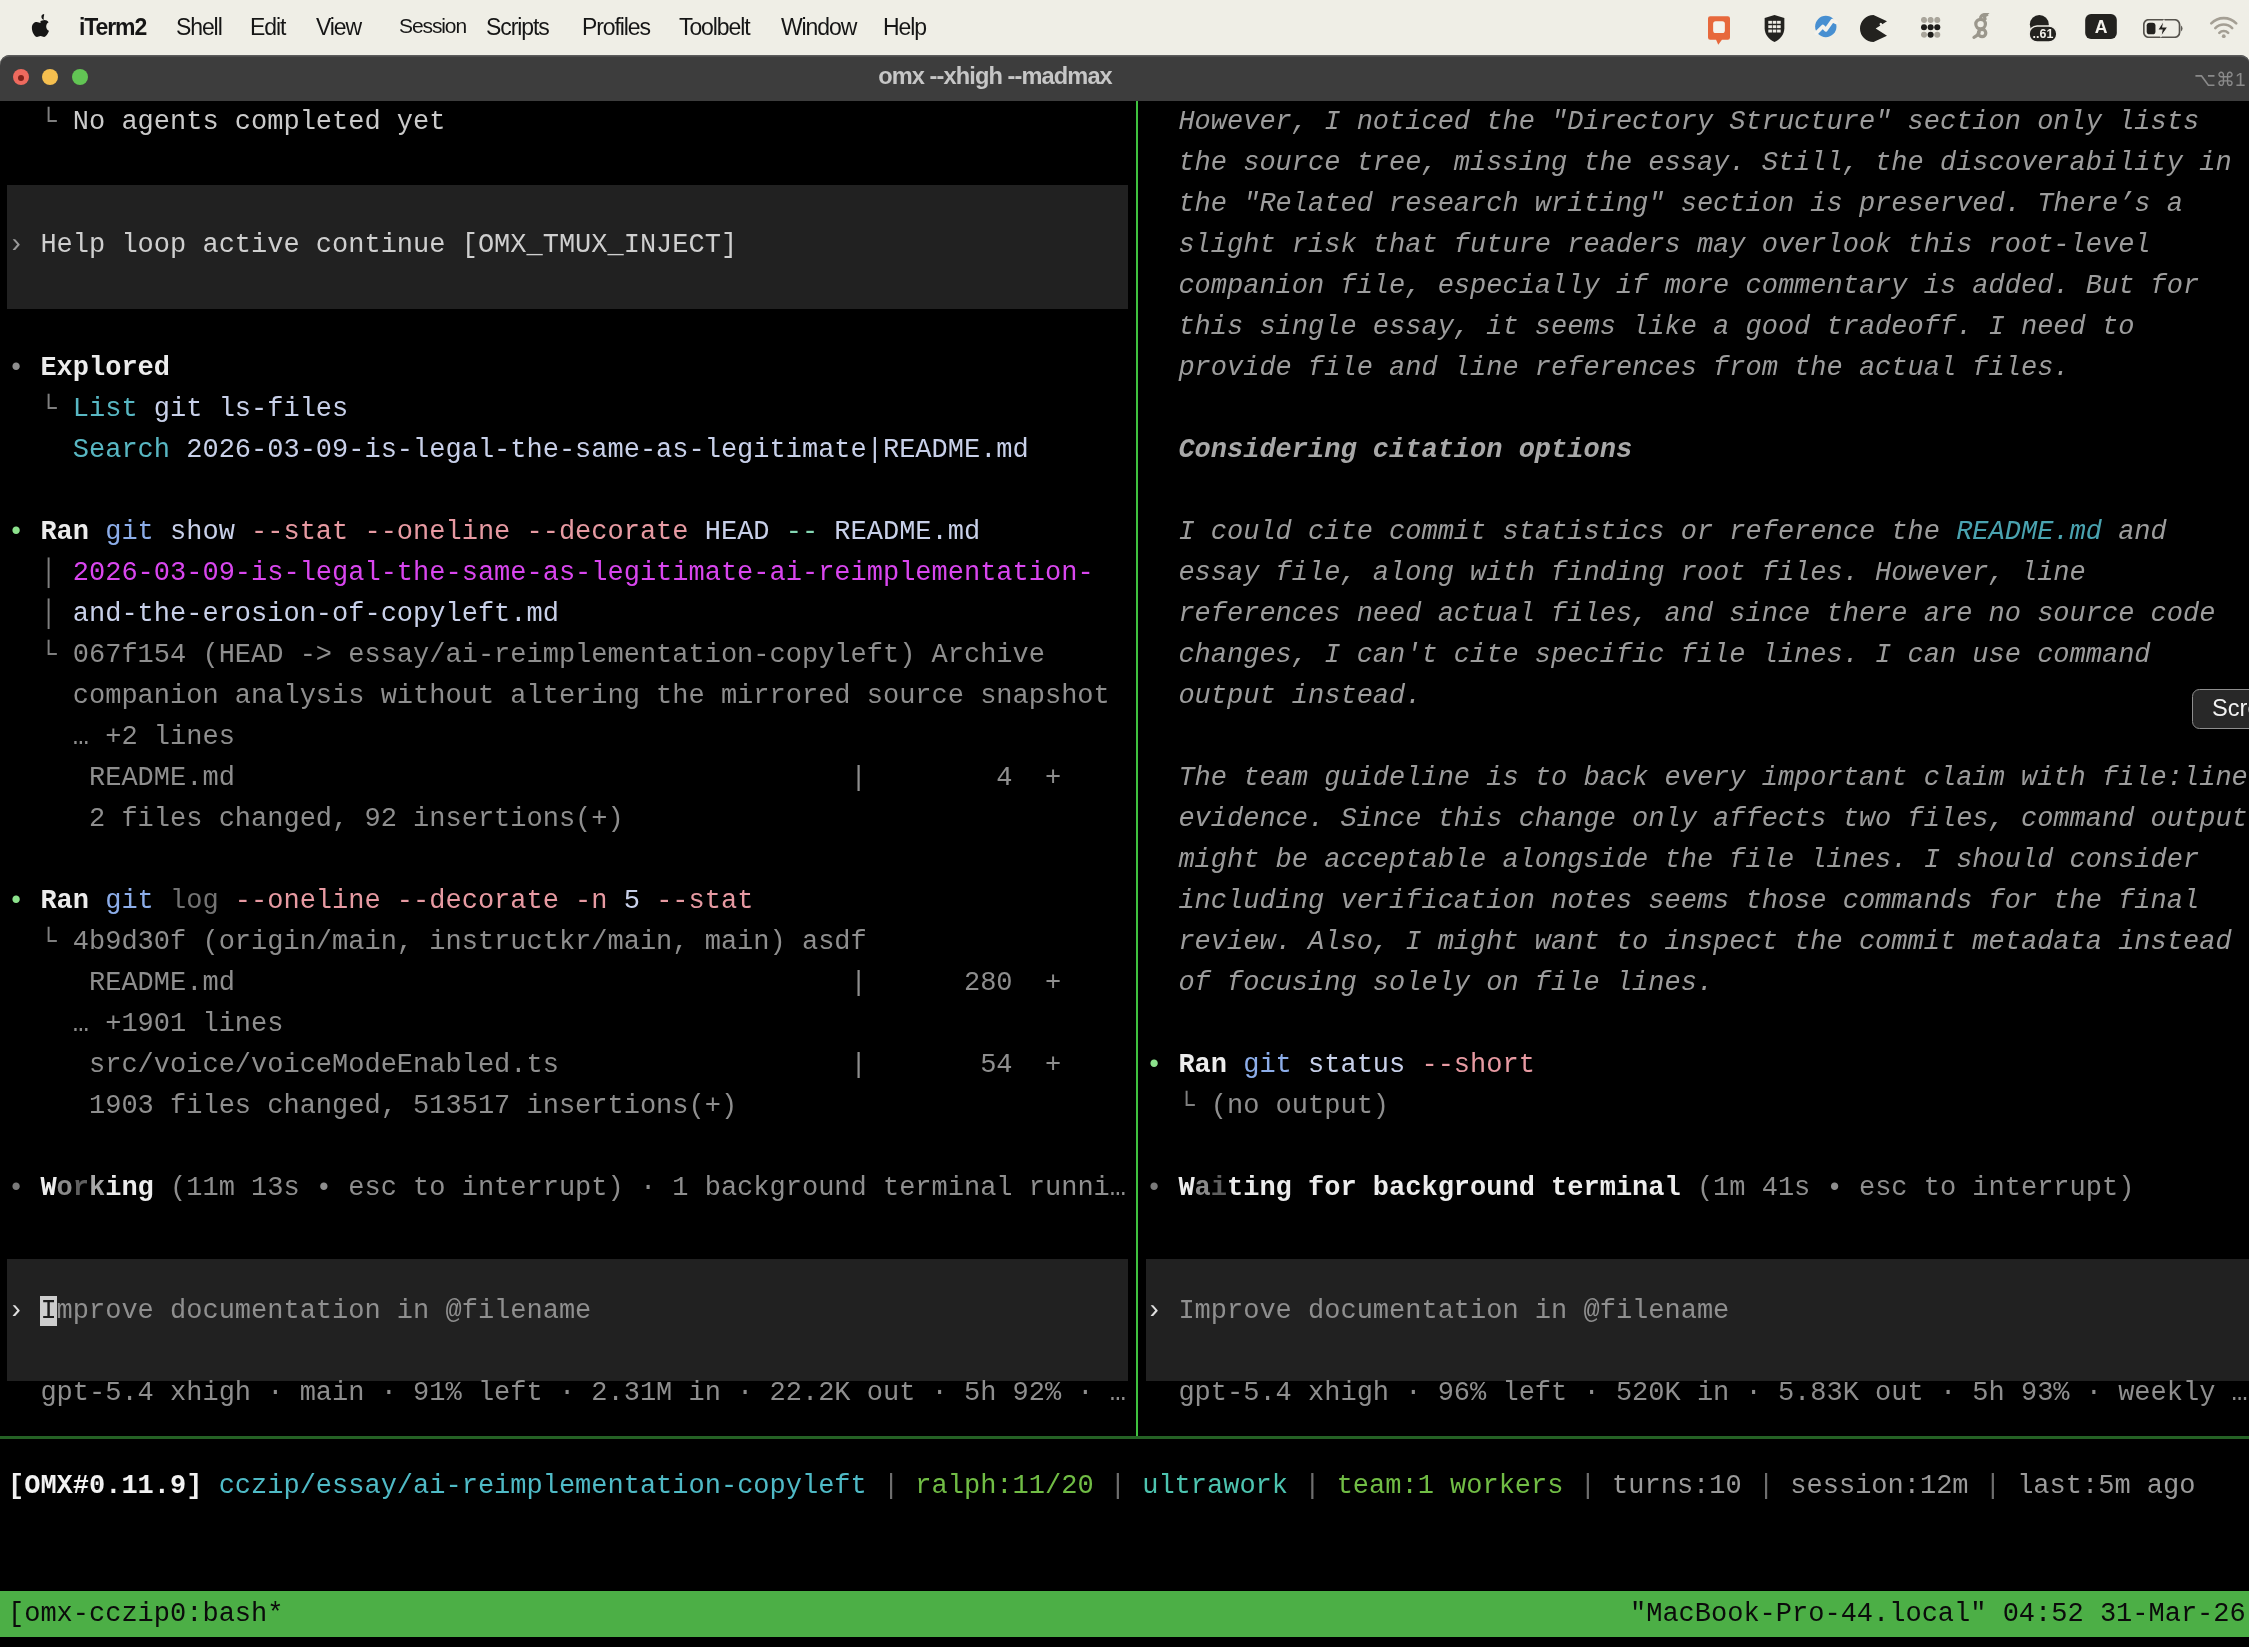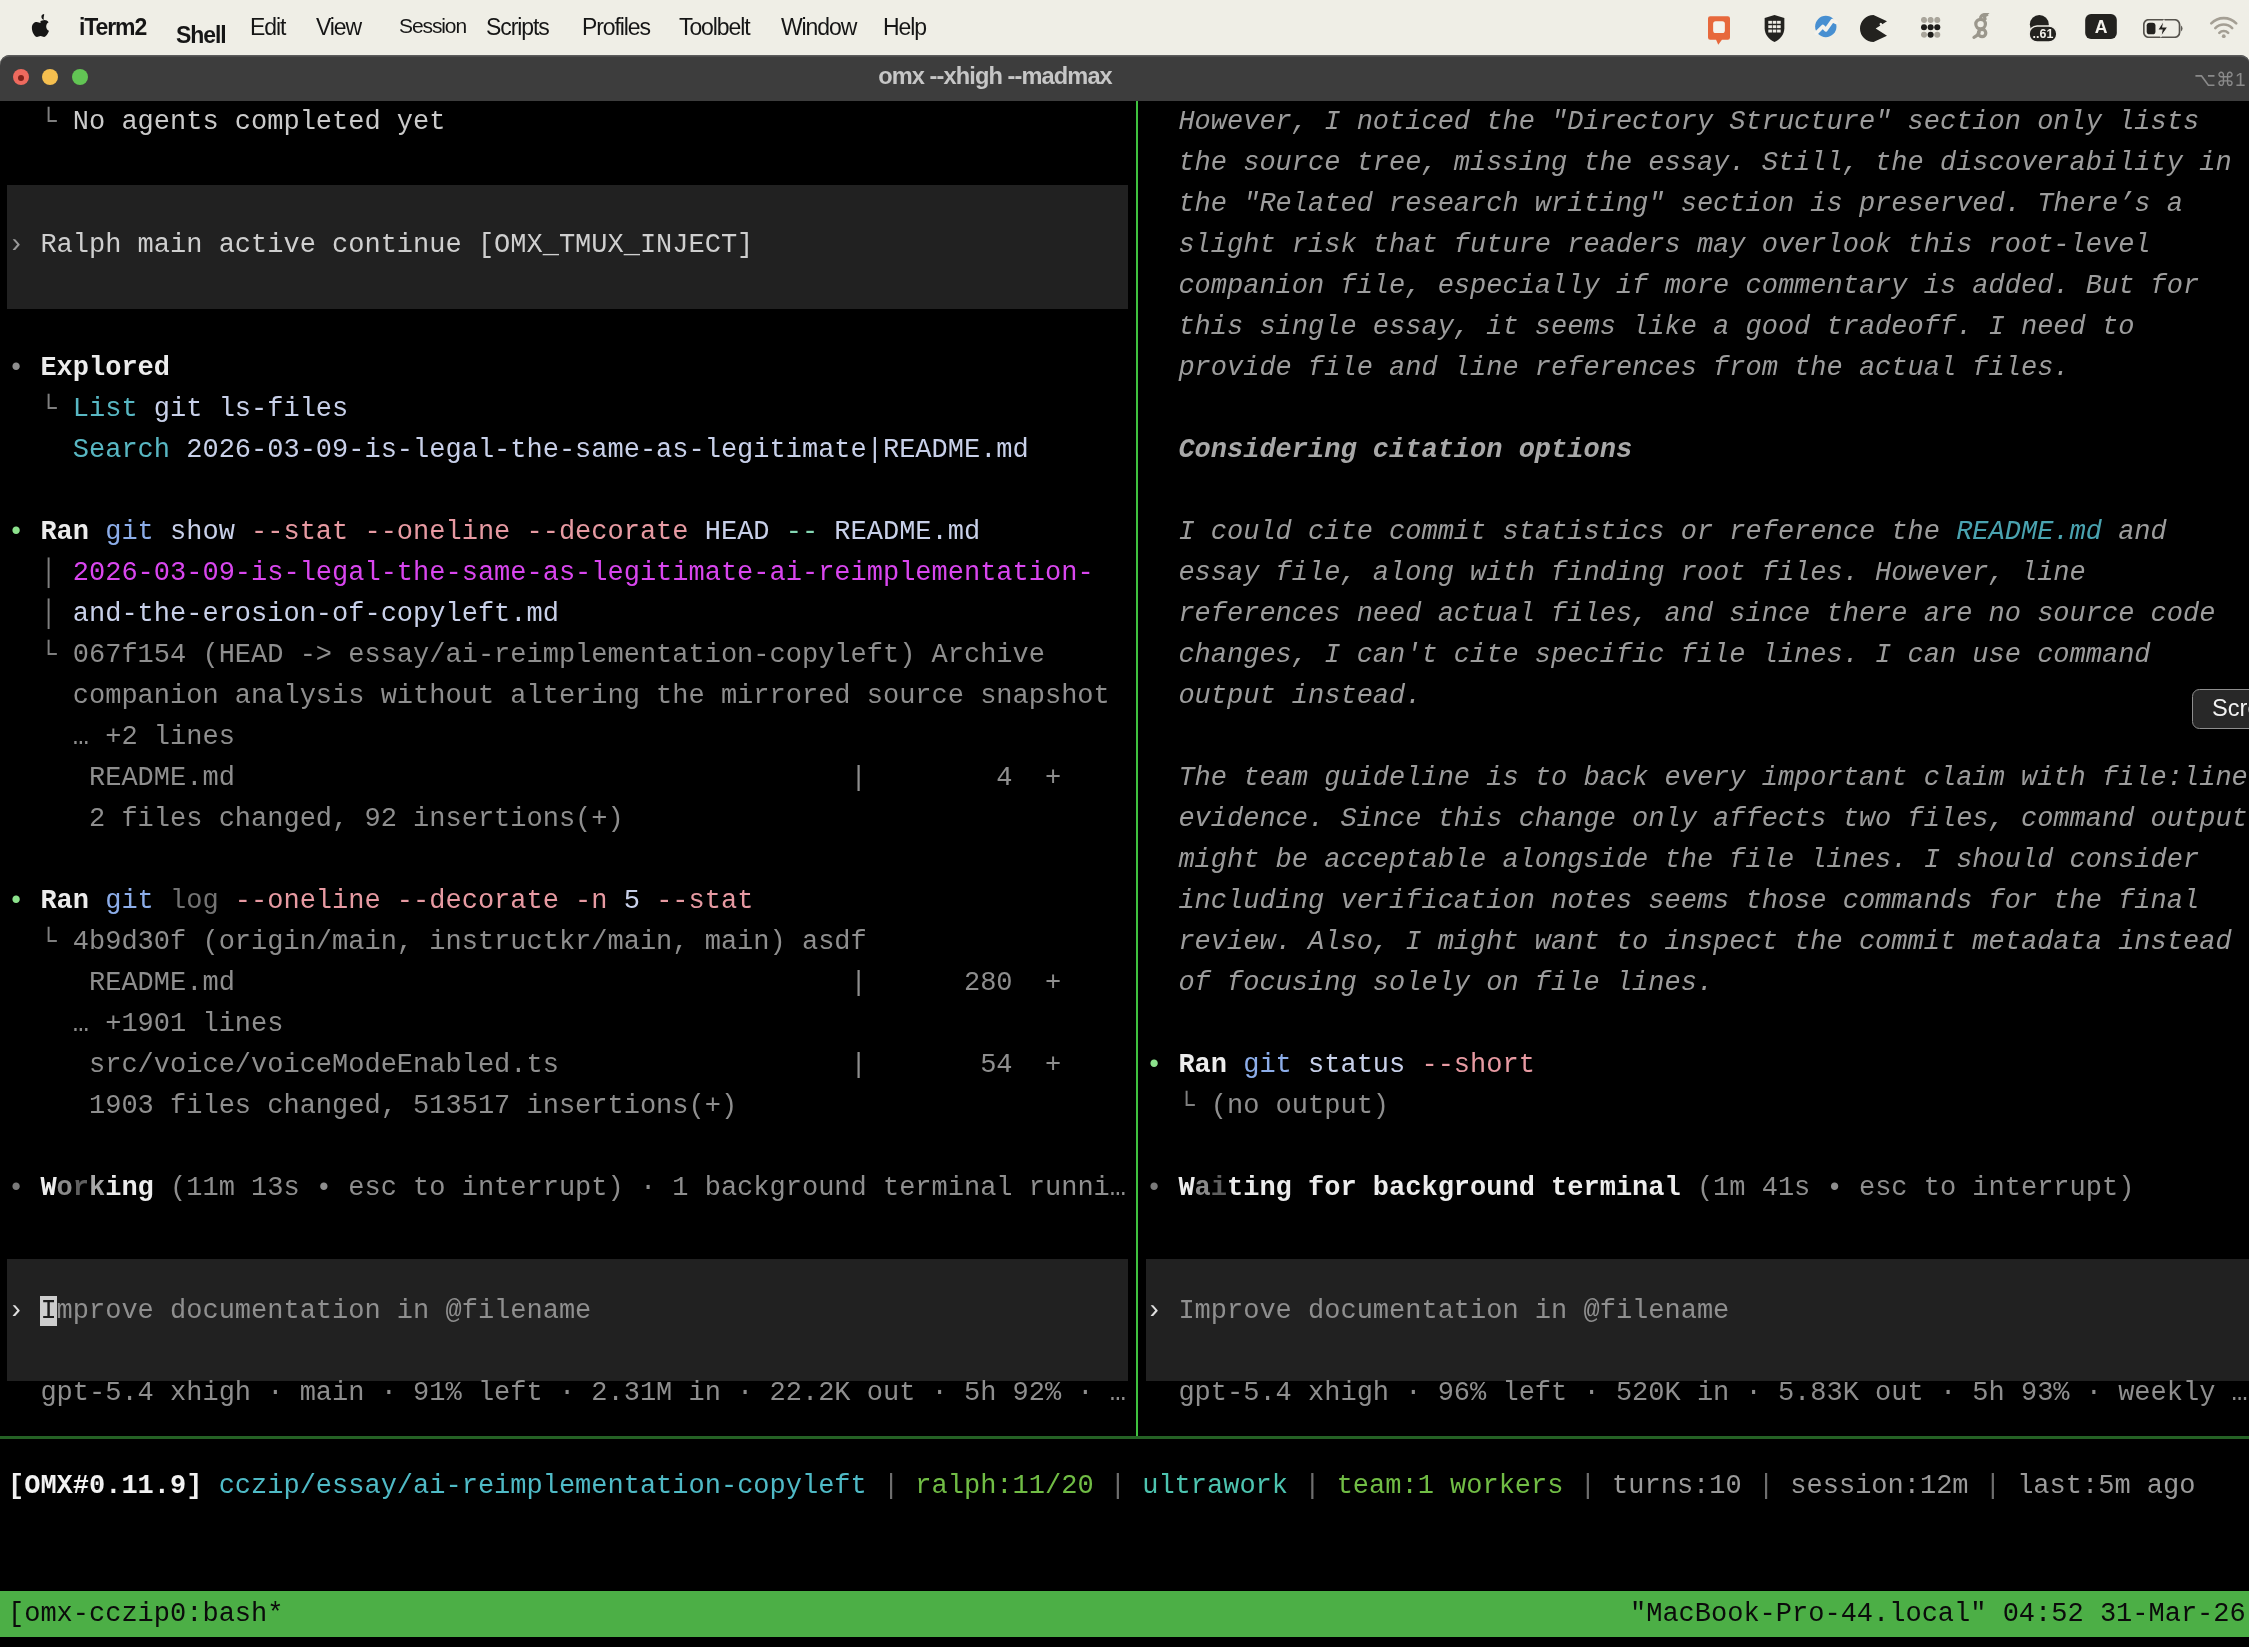--- a/index.html
+++ b/index.html
@@ -7,21 +7,21 @@
   pre,div{will-change:transform;}
 </style></head><body>
 
 <div class="abs" style="left:0;top:0;width:2250px;height:101px;background:#efeee6;"></div>
 <div class="abs" style="left:0;top:0;width:2250px;height:55px;color:#161616;font-size:24px;">
 <svg style="position:absolute;left:31px;top:14px" width="19" height="23.6" viewBox="0 0 26 32">
       <path fill="#161616" d="M17.9 7.8c-1.8-.1-3.7-1.9-3.7-4.2 0-2.4 1.9-3.6 3.8-3.6 .3 2.9-1.7 5.2-.1 7.8z"></path>
       <path fill="#161616" d="M13 9.3c1.5 0 3.2-1.1 5.6-1.1 2 0 4.2 1.1 5.5 3-2.1 1.4-3.3 3.2-3.3 5.7 0 2.8 1.7 5 3.8 6-1.1 3.2-3.9 8.3-6.7 8.3-1.7 0-2.7-1.1-4.8-1.1-2 0-3.4 1.1-4.9 1.1-3 0-7-6.7-7-12.3 0-5.4 3.4-8 6.7-8 2.1 0 3.7 1.2 5.1 1.2z"></path>
     </svg>
 <div style="position:absolute;left:79px;top:14px;font-weight:700;font-size:23px;letter-spacing:-1.1px;">iTerm2</div>
-    <div style="position:absolute;left:176px;top:14px;font-weight:700;font-size:23px;letter-spacing:-1.1px;margin-top:8px;">Shell</div>
+    <div style="position:absolute;left:176px;top:14px;font-weight:400;font-size:23px;letter-spacing:-1.1px;">Shell</div>
     <div style="position:absolute;left:250px;top:14px;font-weight:400;font-size:23px;letter-spacing:-1.1px;">Edit</div>
     <div style="position:absolute;left:316px;top:14px;font-weight:400;font-size:23px;letter-spacing:-1.1px;">View</div>
     <div style="position:absolute;left:399px;top:14px;font-weight:400;font-size:21px;letter-spacing:-1.1px;">Session</div>
     <div style="position:absolute;left:486px;top:14px;font-weight:400;font-size:23px;letter-spacing:-1.1px;">Scripts</div>
     <div style="position:absolute;left:582px;top:14px;font-weight:400;font-size:23px;letter-spacing:-1.1px;">Profiles</div>
     <div style="position:absolute;left:679px;top:14px;font-weight:400;font-size:23px;letter-spacing:-1.1px;">Toolbelt</div>
     <div style="position:absolute;left:781px;top:14px;font-weight:400;font-size:23px;letter-spacing:-1.1px;">Window</div>
     <div style="position:absolute;left:883px;top:14px;font-weight:400;font-size:23px;letter-spacing:-1.1px;">Help</div>
 <div style="position:absolute;left:1708px;top:15.5px;"><svg width="22" height="29" viewBox="0 0 30 39">
         <path fill="#e7683c" d="M3 0h24a3 3 0 0 1 3 3v26a3 3 0 0 1-3 3h-8l-5 7-3-7H3a3 3 0 0 1-3-3V3a3 3 0 0 1 3-3z"></path>
@@ -106,21 +106,21 @@
 
 <div class="abs" style="left:7.4px;top:185px;width:1121px;height:124px;background:#212121;"></div>
 <div class="abs" style="left:7.4px;top:1259px;width:1121px;height:122px;background:#212121;"></div>
 <div class="abs" style="left:1146px;top:1259px;width:1104px;height:122px;background:#212121;"></div>
 
 <div class="abs" style="left:1136px;top:101px;width:2.2px;height:1338px;background:#3fc23f;"></div>
 <div class="abs" style="left:0;top:1436px;width:2250px;height:3px;background:#256225;"></div>
 <pre style="position:absolute;left:8px;top:102px;margin:0;font:27px/41px 'Liberation Mono',monospace;color:#cacaca;white-space:pre;"><span style="color:#7f7f7f;">  └ </span><span style="color:#cacaca;">No agents completed yet</span>
 
 
-<span style="color:#9a9a9a;">› </span><span style="color:#cfcfcf;">Ralph main active continue [OMX_TMUX_INJECT]</span>
+<span style="color:#9a9a9a;">› </span><span style="color:#cfcfcf;">Help loop active continue [OMX_TMUX_INJECT]</span>
 
 
 <span style="color:#8e8e8e;">• </span><span style="color:#ececec;font-weight:bold;">Explored</span>
 <span style="color:#7f7f7f;">  └ </span><span style="color:#58b7c3;">List</span><span style="color:#c8d0e9;"> git ls-files</span>
     <span style="color:#58b7c3;">Search</span><span style="color:#c8d0e9;"> 2026-03-09-is-legal-the-same-as-legitimate|README.md</span>
 
 <span style="color:#8ce28c;">• </span><span style="color:#ececec;font-weight:bold;">Ran</span> <span style="color:#8cade9;">git</span><span style="color:#c8d0e9;"> show </span><span style="color:#e79aa2;">--stat --oneline --decorate</span><span style="color:#c8d0e9;"> HEAD </span><span style="color:#85d8b4;">--</span><span style="color:#c8d0e9;"> README.md</span>
 <span style="color:#7f7f7f;">  │ </span><span style="color:#d946ef;text-align:center;">2026-03-09-is-legal-the-same-as-legitimate-ai-reimplementation-</span>
 <span style="color:#7f7f7f;">  │ </span><span style="color:#c8d0e9;">and-the-erosion-of-copyleft.md</span>
 <span style="color:#7f7f7f;">  └ </span><span style="color:#8e8e8e;">067f154 (HEAD -&gt; essay/ai-reimplementation-copyleft) Archive</span>

